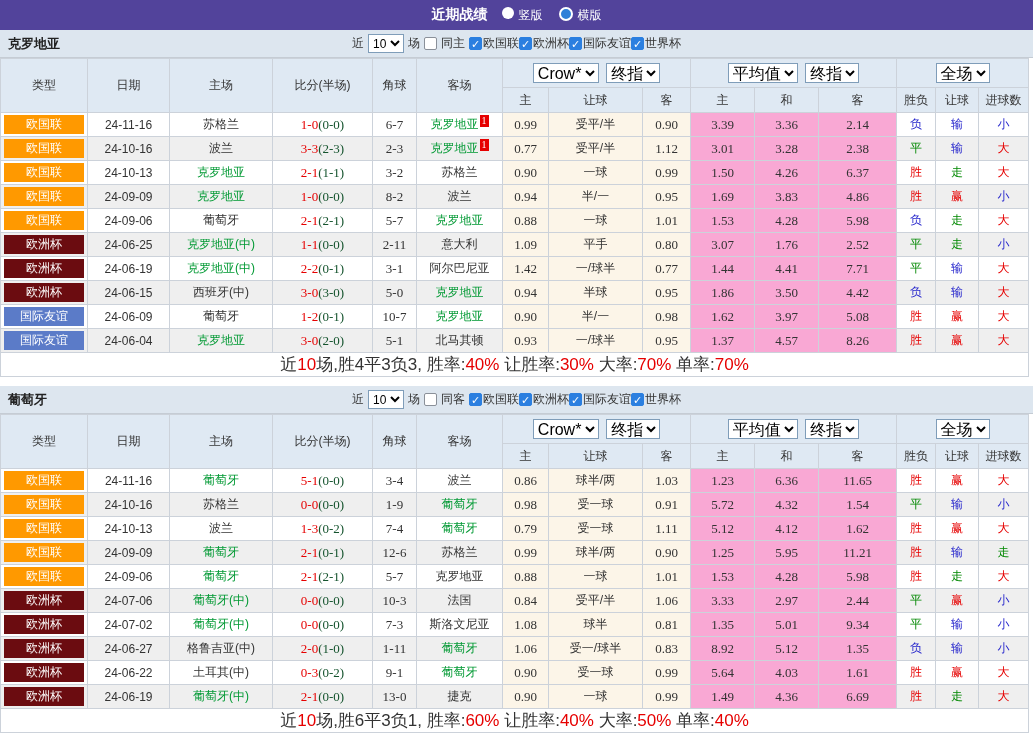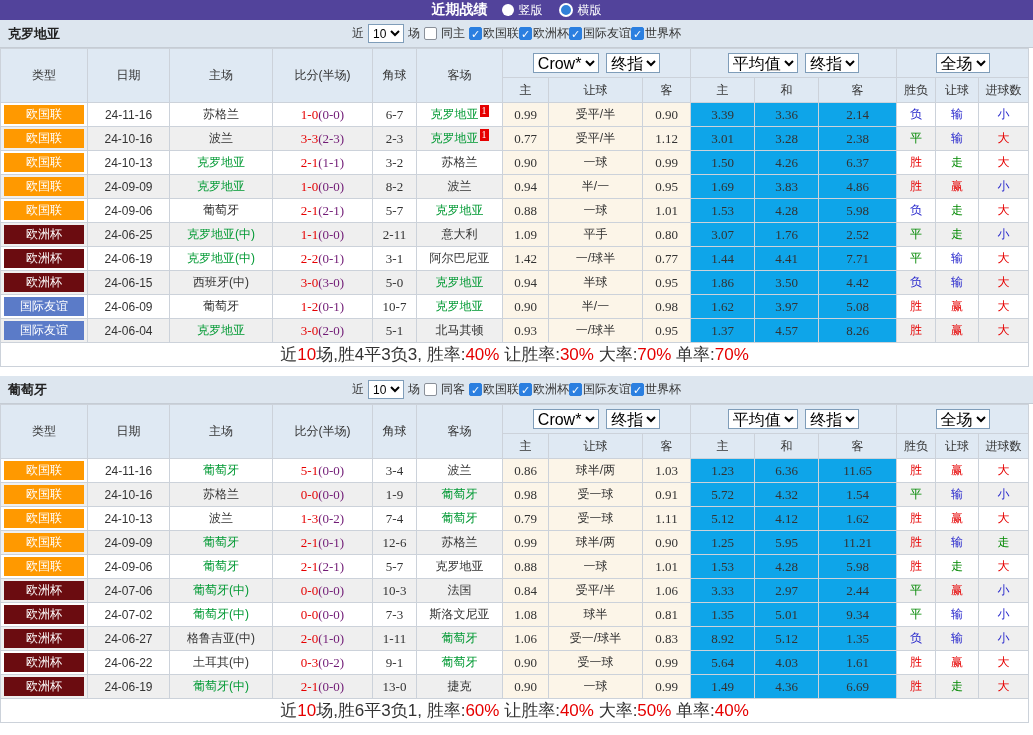--- a/index.html
+++ b/index.html
@@ -4,26 +4,26 @@
 <style>
   * { box-sizing: border-box; }
   html,body { margin:0; padding:0; background:#fff; }
   body {
     width:1033px;
     font-family:"Liberation Sans", sans-serif;
     font-size:12px; color:#333;
   }
   
   .topbar {
-    height:20px; background:#52439b; color:#fff;
+    height:30px; background:#52439b; color:#fff;
     display:flex; align-items:center; justify-content:center; gap:14px;
   }
   .topbar .title { font-weight:bold; font-size:14px; }
   .radio-group { display:flex; align-items:center; gap:16px; }
-  .radio { display:inline-flex; align-items:center; gap:5px; cursor:default; }
+  .radio { display:inline-flex; align-items:flex-start; gap:5px; cursor:default; }
   .radio-dot { width:12px; height:12px; border-radius:50%; background:#fff; }
   .radio-dot.sel { background:#2f80d8; border:2px solid #fff; width:14px; height:14px; }
   
   .section-bar {
     height:28px; background:#dde6ef; border-bottom:1px solid #c5ccd4;
     display:flex; align-items:center; position:relative;
   }
   .team-name { position:absolute; left:8px; font-weight:bold; color:#222; font-size:13px; }
   .filter { margin:0 auto; display:flex; align-items:center; gap:4px; }
   .filter select { height:19px; font-size:12px; border:1px solid #7f9db9; background:#fff; font-family:inherit; }
@@ -39,35 +39,35 @@
     overflow:hidden; white-space:nowrap;
   }
   thead th { background:#dfe9f3; font-weight:normal; color:#333; }
   tr.hgroup th { height:29px; }
   tr.hcols th { height:25px; }
   thead select { height:20px; font-size:16px; border:1px solid #7f9db9; background:#fff; font-family:inherit; margin:0 2px; }
   tbody td { height:24px; }
   tbody tr:nth-child(even) td { background:#efefef; }
   tbody tr:nth-child(odd) td { background:#fff; }
   tbody tr td.col-cream { background:#fcf5e8; }
-  tbody tr td.col-blue  { background:#0ea5e9; }
+  tbody tr td.col-blue  { background:#f9a8d4; }
   .num { font-family:"Liberation Serif", serif; font-size:13px; }
   .lg { display:block; margin:2px 3px; height:19px; line-height:19px; color:#fff; font-size:12px; }
   .lg-nl   { background:#ff9900; }
   .lg-euro { background:#6b0c10; }
   .lg-fr   { background:#5b7bc8; }
   .t-hl { color:#009933; }
   .sup {
     background:#e60000; color:#fff; font-size:10px; line-height:12px;
     padding:0 2px; margin-left:1px; display:inline-block;
     position:relative; top:-4px; font-family:"Liberation Serif", serif;
   }
   .sup:empty { display:none; }
   .sc-main { color:#e60000; }
-  .sc-half { color:#701a75; }
+  .sc-half { color:#14532d; }
   .c-red   { color:#e60000; }
   .c-green { color:#008800; }
   .c-blue  { color:#2626cc; }
   td.summary { height:23px; white-space:pre; font-size:17px; background:#fff !important; }
   .sum-d { color:#333; }
   .sum-r { color:#e60000; }
   .gap { height:9px; }
 </style>
 </head>
 <body>

